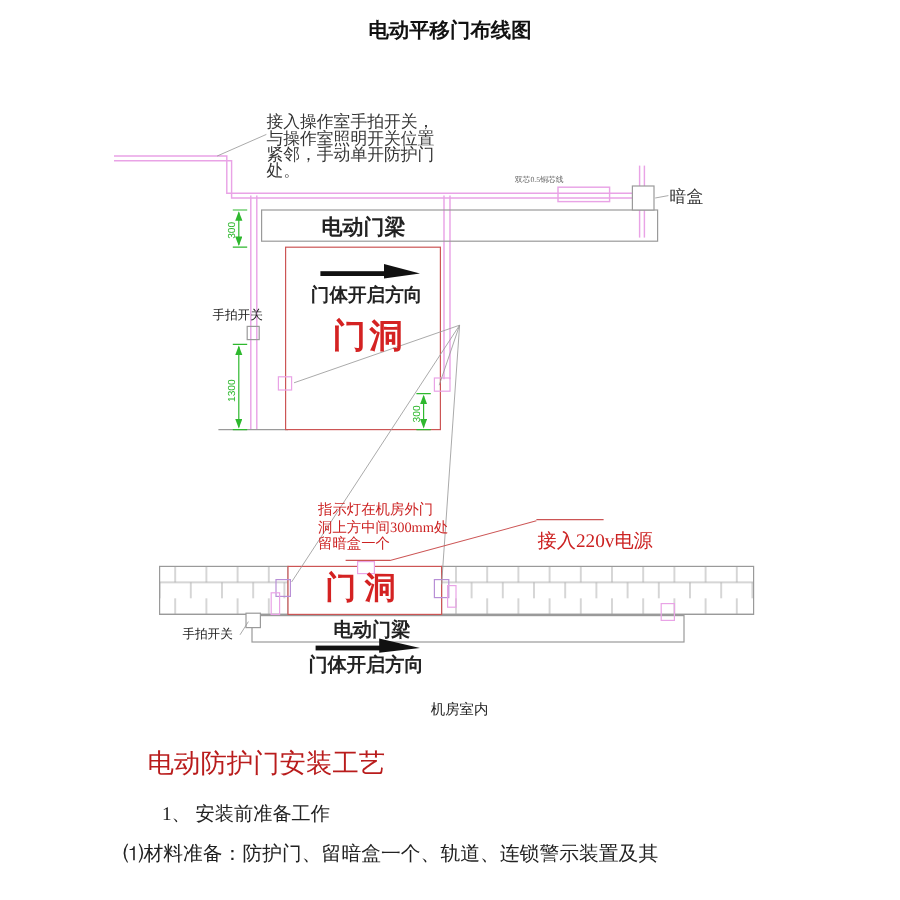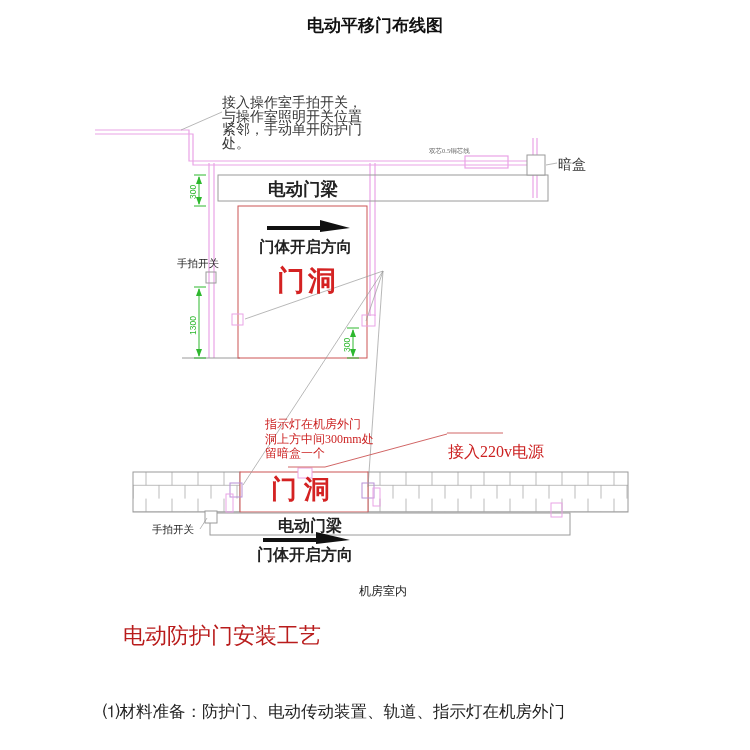--- a/index.html
+++ b/index.html
@@ -125,15 +125,16 @@
 洞上方中间300mm处
 留暗盒一个</div>
 <div class="lbl red" style="left:448px;top:442px;font-size:16px;">接入220v电源</div>
 <div class="lbl bold red" style="left:271px;top:474px;font-size:26px;letter-spacing:7px;color:#d42222;">门洞</div>
 <div class="lbl bold" style="left:278px;top:516px;font-size:16px;">电动门梁</div>
 <div class="lbl" style="left:152px;top:523px;font-size:10.5px;">手拍开关</div>
 <div class="lbl bold" style="left:257px;top:545px;font-size:16px;">门体开启方向</div>
 <div class="lbl" style="left:340px;top:584px;font-size:12px;margin-left:19px;">机房室内</div>
 
 <div class="lbl" id="heading">电动防护门安装工艺</div>
-<div class="lbl" id="para1">⑴材料准备：防护门、电动传动装置、轨道、指示灯在机房外门</div>
+<div class="lbl" id="step1">1、 安装前准备工作</div>
+<div class="lbl" id="para1">⑴材料准备：防护门、留暗盒一个、轨道、连锁警示装置及其</div>
 
 </div>
 
 </body></html>

